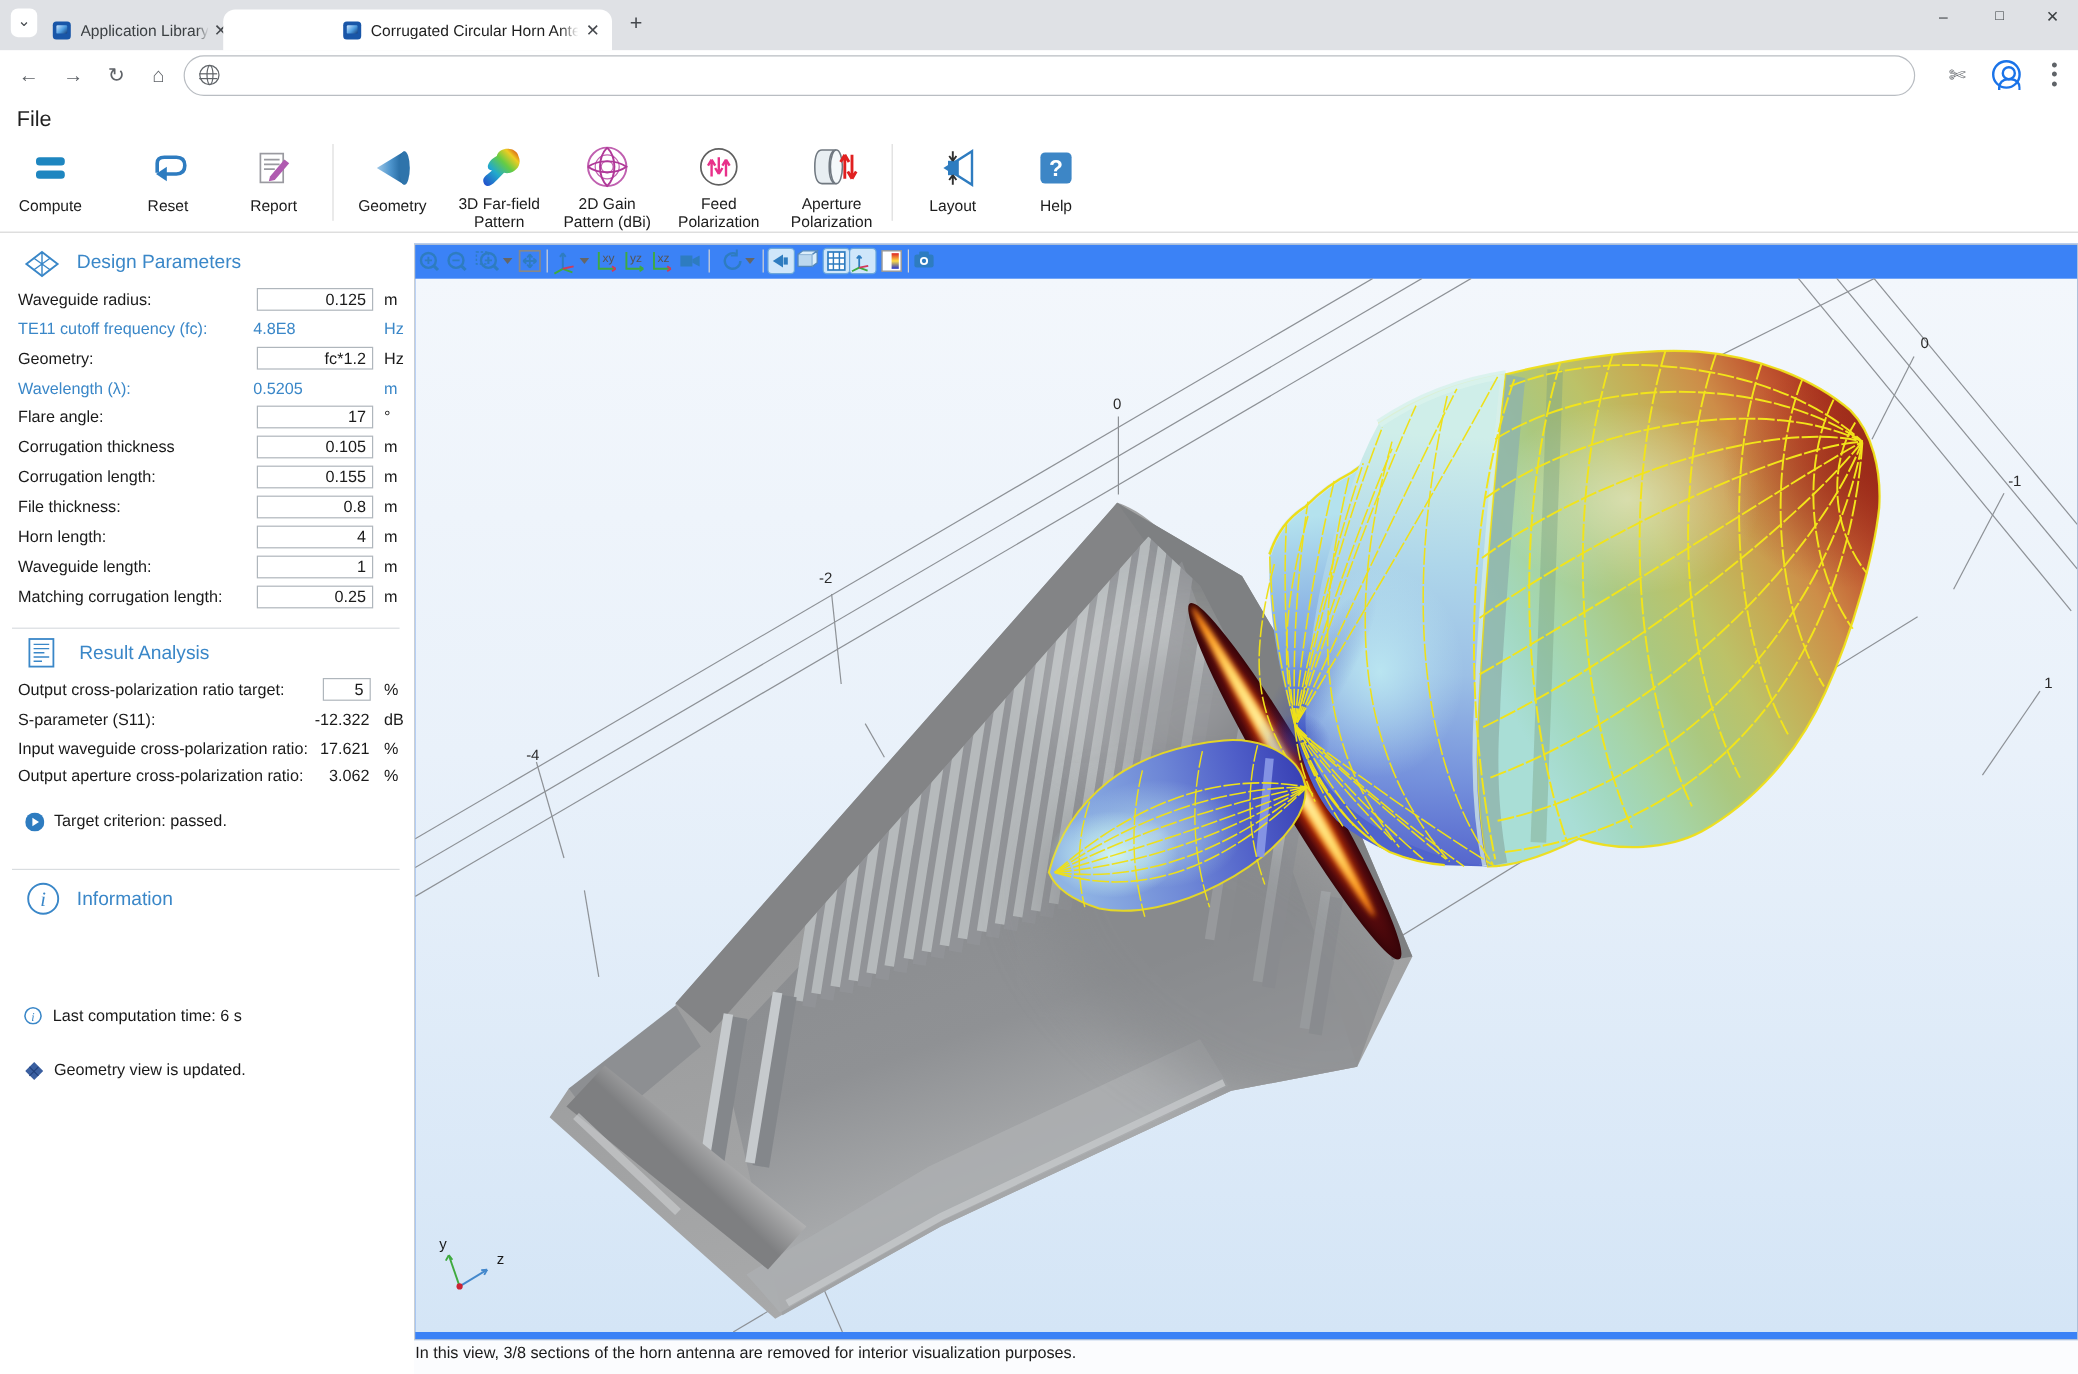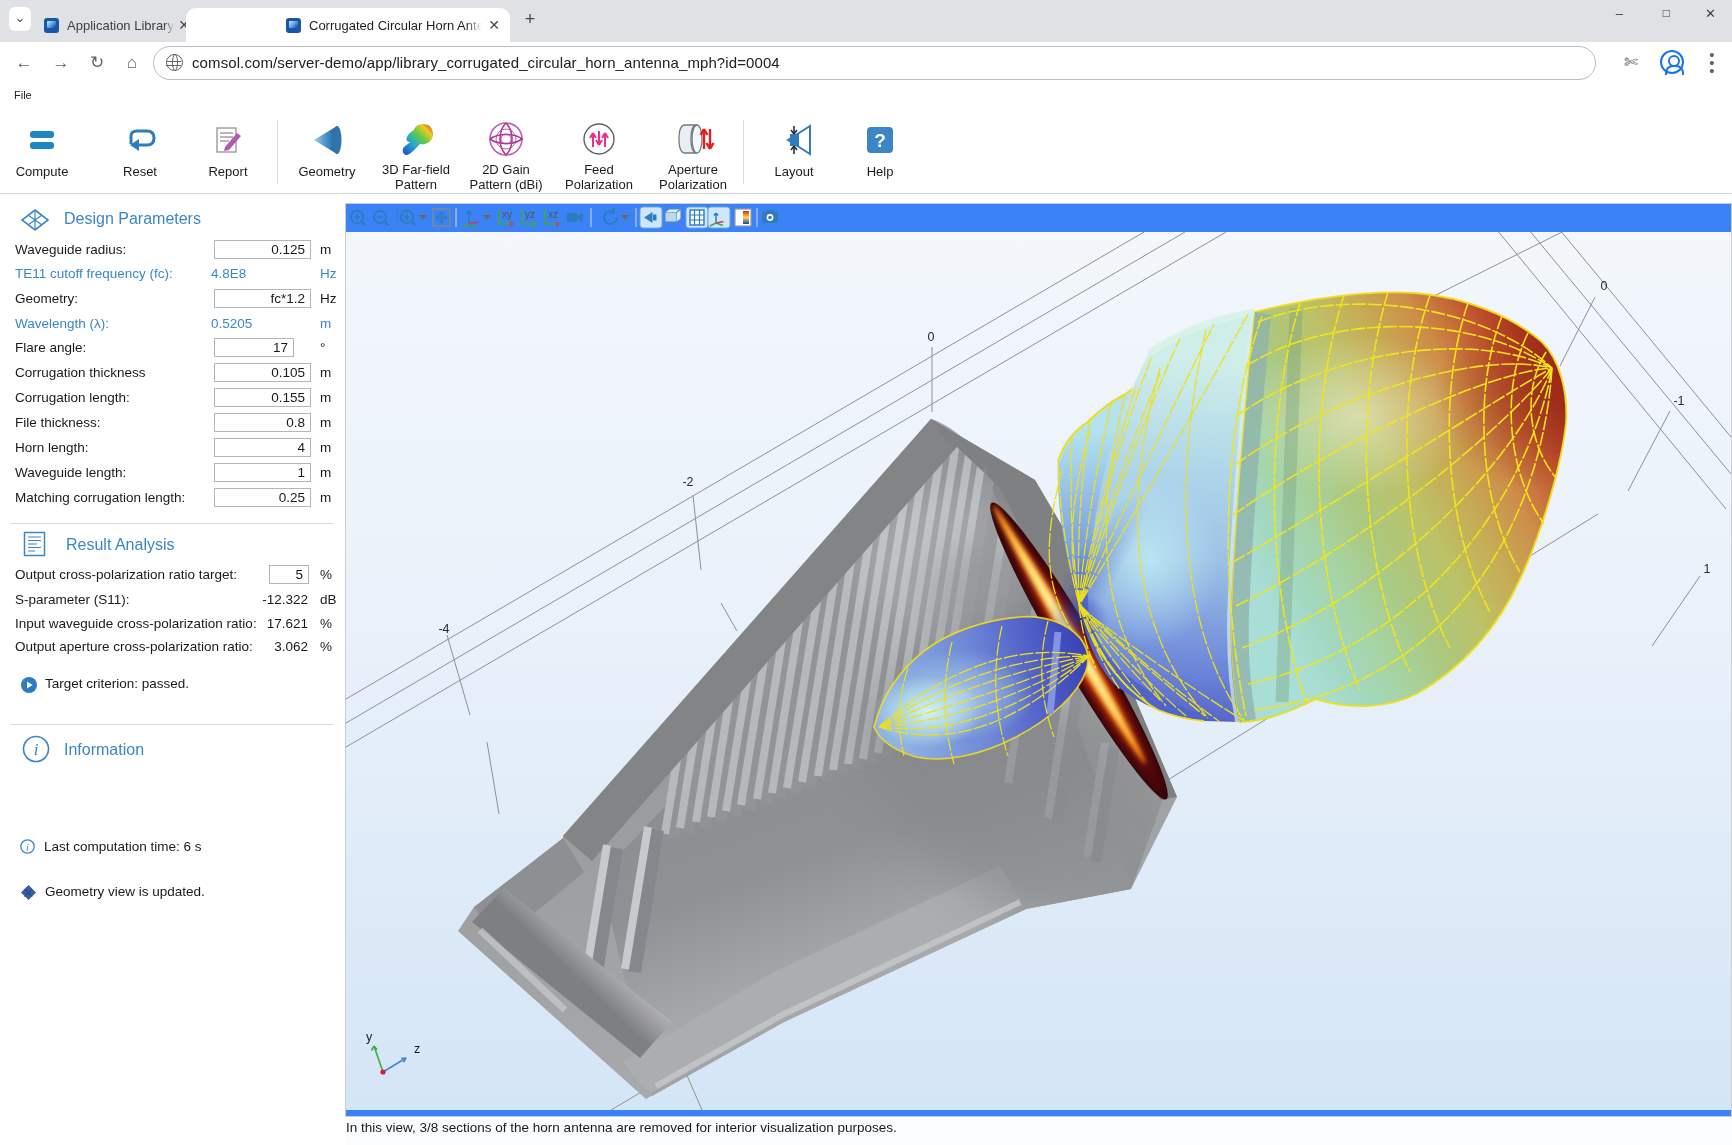--- a/index.html
+++ b/index.html
@@ -19,21 +19,21 @@
 .navic{position:absolute;top:8px;color:#5f6368;font-size:17px;width:26px;height:26px;text-align:center;line-height:26px}
 #urlpill{position:absolute;left:153px;top:4px;width:1443px;height:34px;border:1px solid #b9bdc2;border-radius:17px;background:#fff}
 #urltxt{position:absolute;left:192px;top:12px;font-size:15px;color:#202124;letter-spacing:.1px}
 #globe{position:absolute;left:166px;top:12px;width:17px;height:17px;border:1.5px solid #5f6368;border-radius:50%}
 #globe:before{content:"";position:absolute;left:5.2px;top:-1px;width:4px;height:15px;border:1.2px solid #5f6368;border-radius:50%}
 #globe:after{content:"";position:absolute;left:-1px;top:5.5px;width:15px;height:3px;border-top:1.2px solid #5f6368;border-bottom:1.2px solid #5f6368}
 #profile{position:absolute;right:48px;top:8px;width:24px;height:24px;border:2px solid #1a73e8;border-radius:50%}
 #profile:before{content:"";position:absolute;left:6px;top:3px;width:8px;height:8px;border:2px solid #1a73e8;border-radius:50%}
 #profile:after{content:"";position:absolute;left:2.5px;top:13px;width:15px;height:8px;border:2px solid #1a73e8;border-bottom:none;border-radius:8px 8px 0 0}
 #kebab{position:absolute;right:15px;top:9px;color:#5f6368;font-size:15px;line-height:8px;width:10px;text-align:center}
-#filerow{position:absolute;left:0;top:84px;width:1732px;height:26px;background:#fff;font-size:11px;color:#1f1f1f}
+#filerow{position:absolute;left:0;top:84px;width:1732px;height:26px;background:#fff;font-size:18px;color:#1f1f1f}
 #filerow span{position:absolute;left:14px;top:5px}
 
 #appbar{position:absolute;left:0;top:110px;width:1732px;height:84px;background:#fff;border-bottom:1px solid #d6d6d6}
 .tbtn{position:absolute;top:8px;text-align:center;font-size:13px;color:#1c1c1c}
 .tbtn .ic{height:44px;display:flex;align-items:center;justify-content:center;margin-bottom:2px}
 .vsep{position:absolute;top:10px;width:1px;height:64px;background:#dcdcdc}
 
 #lpanel{position:absolute;left:0;top:195px;width:340px;height:950px;background:#fff;font-size:13.5px;color:#1a1a1a}
 .shead{position:absolute;font-size:16px;color:#3a87c8}
 .lbl{position:absolute;left:15px;white-space:nowrap}
@@ -69,21 +69,20 @@
       <span style="right:16px">✕</span>
     </div>
 </div>
 <div id="urlrow">
   <div class="navic" style="left:11px">←</div>
   <div class="navic" style="left:48px">→</div>
   <div class="navic" style="left:84px">↻</div>
   <div class="navic" style="left:119px">⌂</div>
   <div id="urlpill"></div>
   <div id="globe"></div>
-  <div id="urltxt">comsol.com/server-demo/app/library_corrugated_circular_horn_antenna_mph?id=0004</div>
   <div class="navic" style="right:88px">✄</div>
   <div id="profile"></div>
   <div id="kebab">•<br>•<br>•</div>
 </div>
 <div id="filerow">
     <span>File</span>
   </div>
 
 <div id="appbar">
   <div class="tbtn" style="left:4px;width:76px"><div class="ic">
@@ -189,21 +188,21 @@
 <div class="lblb" style="top:71.30000000000001px">TE11 cutoff frequency (fc):</div>
 <div class="valb" style="left:211px;top:71.30000000000001px;width:97px">4.8E8</div>
 <div class="unit" style="top:71.30000000000001px;color:#3a87c8">Hz</div>
 <div class="lbl" style="top:95.89999999999998px">Geometry:</div>
 <div class="ibox" style="left:214px;top:94px;width:97px;height:19px;line-height:17px">fc*1.2</div>
 <div class="unit" style="top:95.89999999999998px">Hz</div>
 <div class="lblb" style="top:120.89999999999998px">Wavelength (λ):</div>
 <div class="valb" style="left:211px;top:120.89999999999998px;width:97px">0.5205</div>
 <div class="unit" style="top:120.89999999999998px;color:#3a87c8">m</div>
 <div class="lbl" style="top:145.10000000000002px">Flare angle:</div>
-<div class="ibox" style="left:214px;top:143px;width:80px;height:19px;line-height:17px">17</div>
+<div class="ibox" style="left:214px;top:143px;width:97px;height:19px;line-height:17px">17</div>
 <div class="unit" style="top:145.10000000000002px">°</div>
 <div class="lbl" style="top:169.89999999999998px">Corrugation thickness</div>
 <div class="ibox" style="left:214px;top:168px;width:97px;height:19px;line-height:17px">0.105</div>
 <div class="unit" style="top:169.89999999999998px">m</div>
 <div class="lbl" style="top:194.7px">Corrugation length:</div>
 <div class="ibox" style="left:214px;top:193px;width:97px;height:19px;line-height:17px">0.155</div>
 <div class="unit" style="top:194.7px">m</div>
 <div class="lbl" style="top:219.8px">File thickness:</div>
 <div class="ibox" style="left:214px;top:218px;width:97px;height:19px;line-height:17px">0.8</div>
 <div class="unit" style="top:219.8px">m</div>

